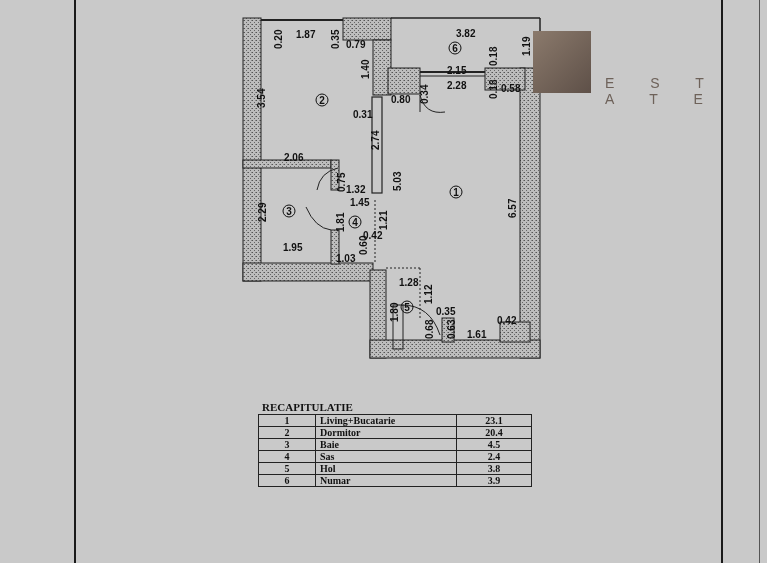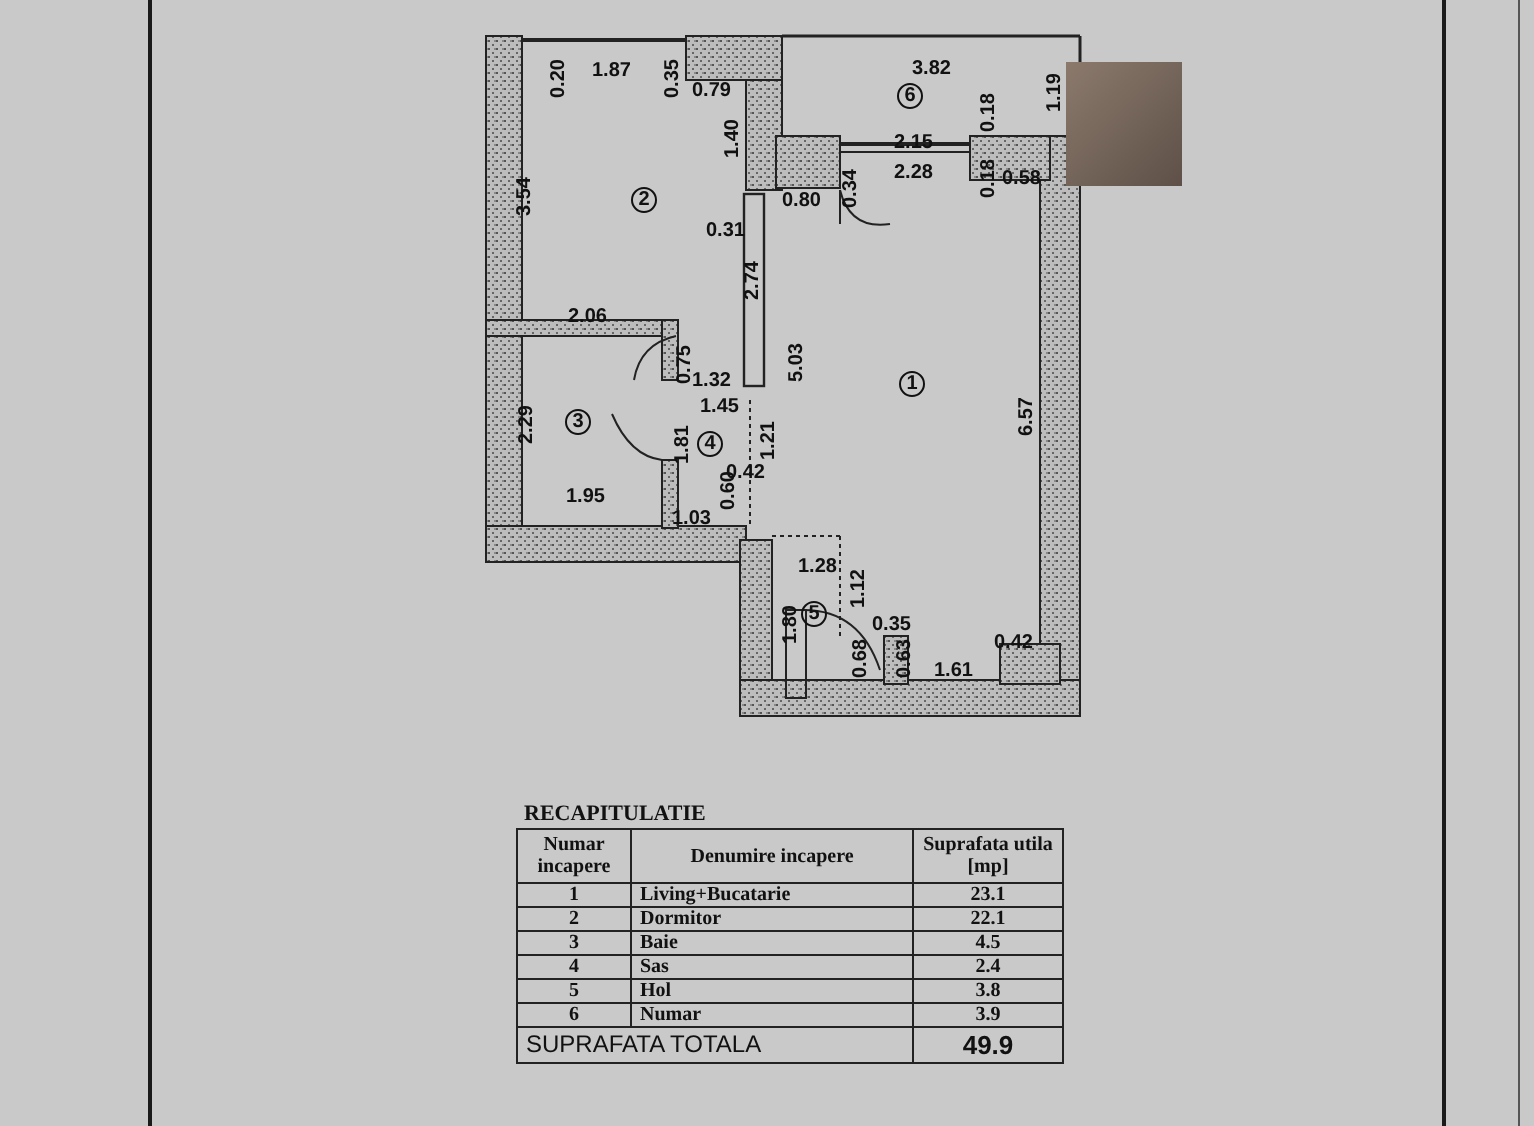--- a/index.html
+++ b/index.html
@@ -125,39 +125,35 @@
     <text class="dim" transform="translate(516,218) rotate(-90)">6.57</text>
     <text class="dim" transform="translate(432,304) rotate(-90)">1.12</text>
     <text class="dim" transform="translate(398,322) rotate(-90)">1.80</text>
     <text class="dim" transform="translate(433,339) rotate(-90)">0.68</text>
     <text class="dim" transform="translate(455,339) rotate(-90)">0.63</text>
   </g>
 </svg>
 
 <div class="logo">
   <div class="logo-box"></div>
+  <div class="logo-estate">E S T A T E</div>
 </div>
 
 <div class="recap-title">RECAPITULATIE</div>
 <table class="recap">
   <tbody>
-      <tr>
-    <th style="width:48px;">Numar incapere</th>
-    <th>Denumire incapere</th>
-    <th style="width:66px;">Suprafata utila [mp]</th>
-  </tr>
   <tr>
         <td class="num">1</td>
         <td>Living+Bucatarie</td>
         <td class="val">23.1</td>
       </tr>
   <tr>
         <td class="num">2</td>
         <td>Dormitor</td>
-        <td class="val">22.1</td>
+        <td class="val">20.4</td>
       </tr>
   <tr>
         <td class="num">3</td>
         <td>Baie</td>
         <td class="val">4.5</td>
       </tr>
   <tr>
         <td class="num">4</td>
         <td>Sas</td>
         <td class="val">2.4</td>
@@ -165,18 +161,14 @@
   <tr>
         <td class="num">5</td>
         <td>Hol</td>
         <td class="val">3.8</td>
       </tr>
   <tr>
         <td class="num">6</td>
         <td>Numar</td>
         <td class="val">3.9</td>
       </tr>
-  <tr class="total">
-        <td colspan="2">SUPRAFATA  TOTALA</td>
-        <td class="val">49.9</td>
-      </tr>
 </tbody>
   </table>
 
 </body></html>

